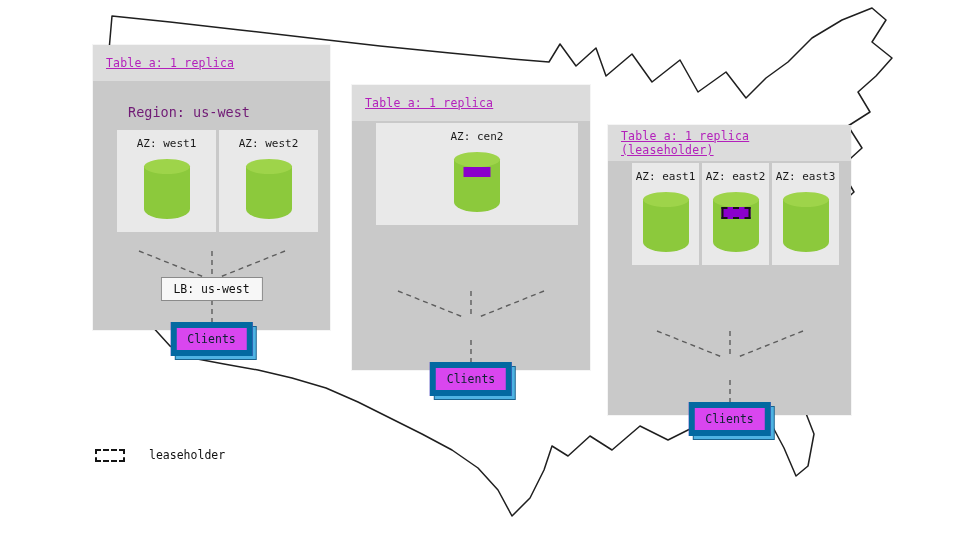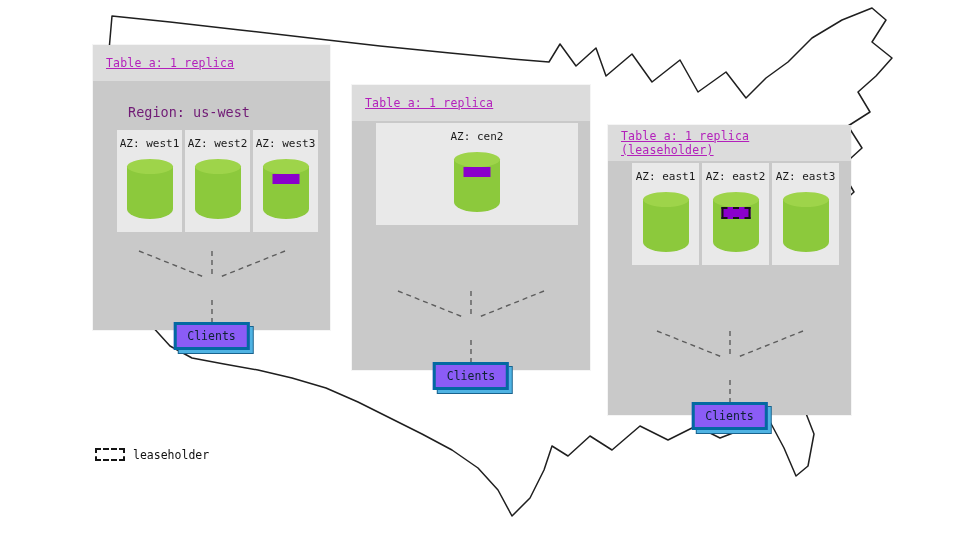--- a/index.html
+++ b/index.html
@@ -53,27 +53,27 @@
     position:absolute;top:166px;left:50%;margin-left:-120px;width:240px;height:82px;
   }
   .connectors path{stroke:#5d5d5d;stroke-width:1.4;stroke-dasharray:5 4;fill:none;}
   .lb{
     position:absolute;top:196px;left:50%;transform:translateX(-50%);
     background:#f7f7f7;border:1px solid #8a8a8a;
     font-size:11.5px;color:#111;padding:4px 12px;white-space:nowrap;
   }
   .clients{
     position:absolute;top:241px;left:50%;transform:translateX(-50%);
-    background:#8b5cf6;border:3px solid #0369a1;
+    background:#d946ef;border:6px solid #0369a1;
     box-shadow:4px 4px 0 -1px #4fb3e3, 4px 4px 0 0 #19638e;
     font-size:11.5px;color:#0c2330;padding:4px 11px;white-space:nowrap;
   }
 
   .legend{
-    position:absolute;left:95px;top:448px;display:flex;align-items:flex-start;gap:8px;
+    position:absolute;left:95px;top:448px;display:flex;align-items:center;gap:24px;
   }
   .legend-swatch{
     width:26px;height:9px;border:2px dashed #141414;background:transparent;display:inline-block;
   }
   .legend-label{font-size:11.5px;color:#111;}
 </style>
 </head>
 <body>
 
 <svg class="map-svg" viewBox="0 0 960 540">
@@ -94,30 +94,25 @@
     <div class="region-label">Region: us-west</div>
     <div class="az-row">
       <div class="az">
         <div class="az-label">AZ: west1</div>
         <div class="cyl"></div>
       </div>
       <div class="az">
         <div class="az-label">AZ: west2</div>
         <div class="cyl"></div>
       </div>
-      <div class="az">
-        <div class="az-label">AZ: west3</div>
-        <div class="cyl">
-          <span class="chip"></span>
-        </div>
-      </div>
     </div>
     <svg class="connectors" viewBox="0 0 240 82">
       <path d="M47 4 L112 30 M120 4 L120 30 M193 4 L128 30 M120 53 L120 76"></path>
     </svg>
+    <div class="lb">LB: us-west</div>
     <div class="clients">Clients</div>
   </div>
 </div>
 
 <div class="panel" style="left:352px;top:85px;width:238px;height:285px;">
   <div class="panel-header">Table a: 1 replica</div>
   <div class="region-box">
     <div class="az-row">
       <div class="az">
         <div class="az-label">AZ: cen2</div>

